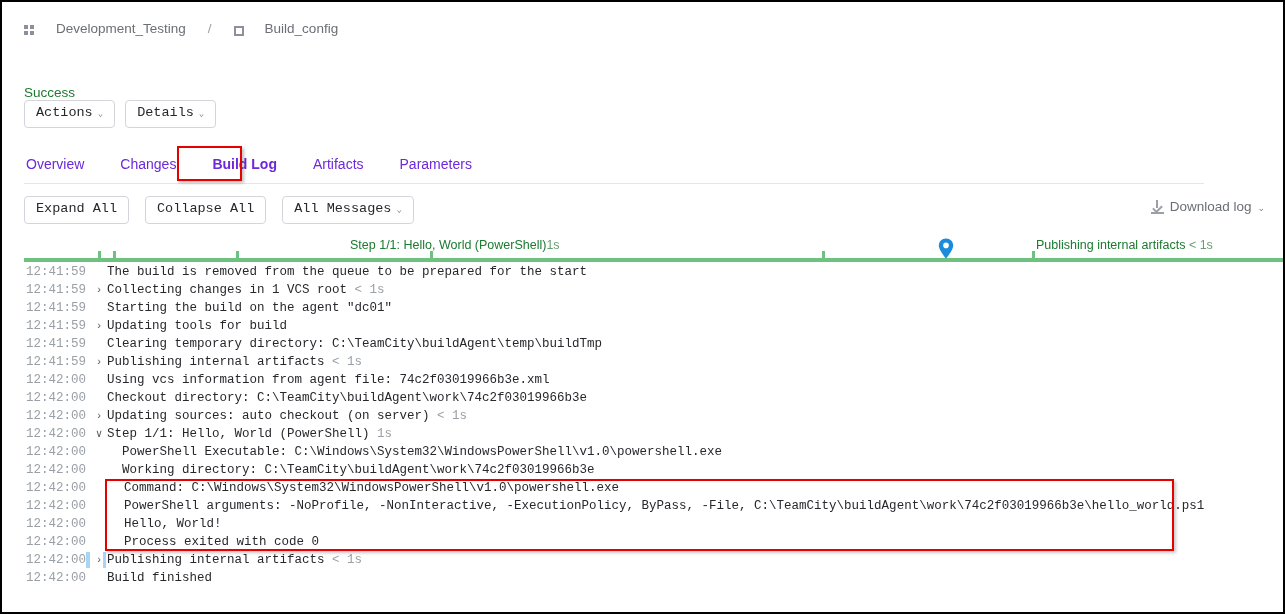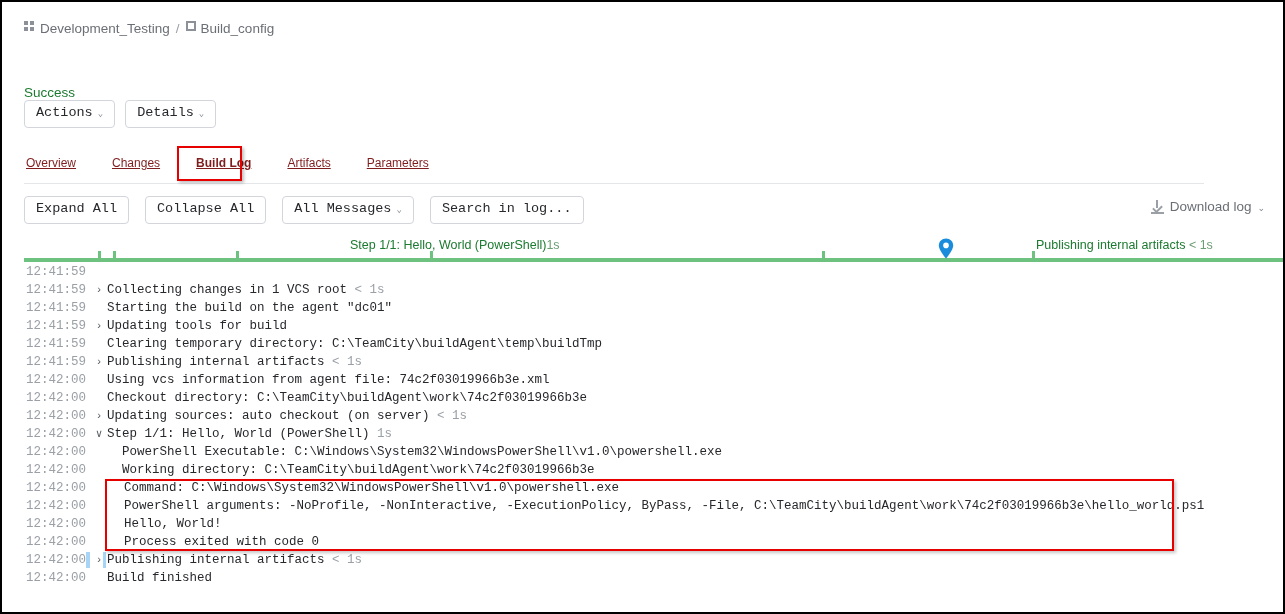--- a/index.html
+++ b/index.html
@@ -15,21 +15,21 @@
     position:relative;
     width:1285px; height:614px;
     border:2px solid #000000;
     background:#ffffff;
     overflow:hidden;
   }
 
   
   .breadcrumb {
     position:absolute; left:22px; top:19px;
-    display:flex; align-items:flex-start; gap:5px;
+    display:flex; align-items:flex-end; gap:21px;
     font-size:13.5px; color:#6b6f75; white-space:nowrap;
   }
   .bc-grid { display:inline-block; width:11px; height:11px; position:relative; }
   .bc-grid i {
     position:absolute; width:4px; height:4px; background:#8b9099; display:block;
   }
   .bc-grid i:nth-child(1){left:0;top:0;}
   .bc-grid i:nth-child(2){left:6px;top:0;}
   .bc-grid i:nth-child(3){left:0;top:6px;}
   .bc-grid i:nth-child(4){left:6px;top:6px;}
@@ -71,21 +71,21 @@
   }
   .caret { font-size:9px; color:#7f858c; position:relative; top:1px; }
 
   
   .tabs {
     position:absolute; left:22px; top:150px;
     display:flex; align-items:flex-end; gap:0px;
     width:1180px;
   }
   .tab {
-    font-size:12px; color:#7f1d1d; padding:4px 18px 9px 18px; white-space:nowrap;text-decoration:underline;
+    font-size:14px; color:#6d28d9; padding:4px 18px 9px 18px; white-space:nowrap;
   }
   .tab:first-child { padding-left:2px; }
   .tab.active { font-weight:bold; }
   .tabs-underline {
     position:absolute; left:22px; top:181px; width:1180px; height:1px;
     background:#e4e6ea;
   }
   .tab-highlight {
     position:absolute; left:175px; top:144px; width:65px; height:35px;
     border:2px solid #e60000; box-shadow:2px 2px 3px rgba(0,0,0,0.25);
@@ -213,23 +213,20 @@
   <div class="log-toolbar">
     <div class="btn">
       <span>Expand All</span>
     </div>
     <div class="btn">
       <span>Collapse All</span>
     </div>
     <div class="btn">
       <span>All Messages</span>
       <span class="caret">⌄</span>
-    </div>
-    <div class="btn">
-      <span>Search in log...</span>
     </div>
   </div>
 
   <div class="download-log">
     <span class="dl-icon">
         <span class="dl-base"></span>
       </span>
     <span>Download log</span>
     <span class="caret">⌄</span>
   </div>
@@ -252,21 +249,21 @@
     </div>
     <div class="tl-pin">
       <svg width="16" height="21" viewBox="0 0 16 21">
         <path d="M8 0.5 C3.9 0.5 0.8 3.6 0.8 7.6 C0.8 12.5 8 20.5 8 20.5 C8 20.5 15.2 12.5 15.2 7.6 C15.2 3.6 12.1 0.5 8 0.5 Z" fill="#1a8cdb"></path>
         <circle cx="8" cy="7.4" r="2.8" fill="#ffffff"></circle>
       </svg>
     </div>
   </div>
 
   <div class="log" id="log-body">
-      <div class="log-line"><span class="ts">12:41:59</span></div>
+      <div class="log-line"><span class="ts">12:41:59</span><span class="msg">The build is removed from the queue to be prepared for the start</span></div>
       <div class="log-line"><span class="ts">12:41:59</span><span class="arrow">›</span><span class="msg">Collecting changes in 1 VCS root <span class="dim">&lt; 1s</span></span></div>
       <div class="log-line"><span class="ts">12:41:59</span><span class="msg">Starting the build on the agent "dc01"</span></div>
       <div class="log-line"><span class="ts">12:41:59</span><span class="arrow">›</span><span class="msg">Updating tools for build</span></div>
       <div class="log-line"><span class="ts">12:41:59</span><span class="msg">Clearing temporary directory: C:\TeamCity\buildAgent\temp\buildTmp</span></div>
       <div class="log-line"><span class="ts">12:41:59</span><span class="arrow">›</span><span class="msg">Publishing internal artifacts <span class="dim">&lt; 1s</span></span></div>
       <div class="log-line"><span class="ts">12:42:00</span><span class="msg">Using vcs information from agent file: 74c2f03019966b3e.xml</span></div>
       <div class="log-line"><span class="ts">12:42:00</span><span class="msg">Checkout directory: C:\TeamCity\buildAgent\work\74c2f03019966b3e</span></div>
       <div class="log-line"><span class="ts">12:42:00</span><span class="arrow">›</span><span class="msg">Updating sources: auto checkout (on server) <span class="dim">&lt; 1s</span></span></div>
       <div class="log-line"><span class="ts">12:42:00</span><span class="arrow down">∨</span><span class="msg">Step 1/1: Hello, World (PowerShell) <span class="dim">1s</span></span></div>
       <div class="log-line"><span class="ts">12:42:00</span><span class="msg indent1">PowerShell Executable: C:\Windows\System32\WindowsPowerShell\v1.0\powershell.exe</span></div>

